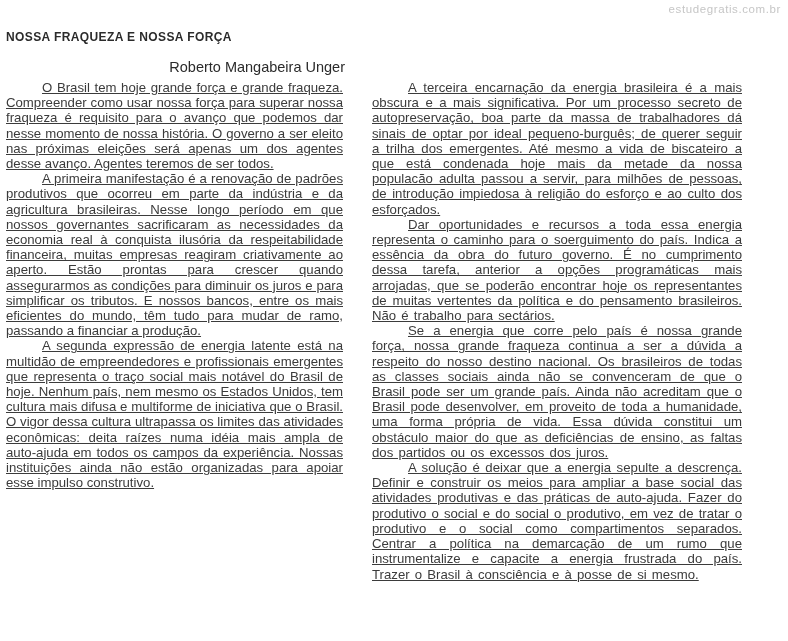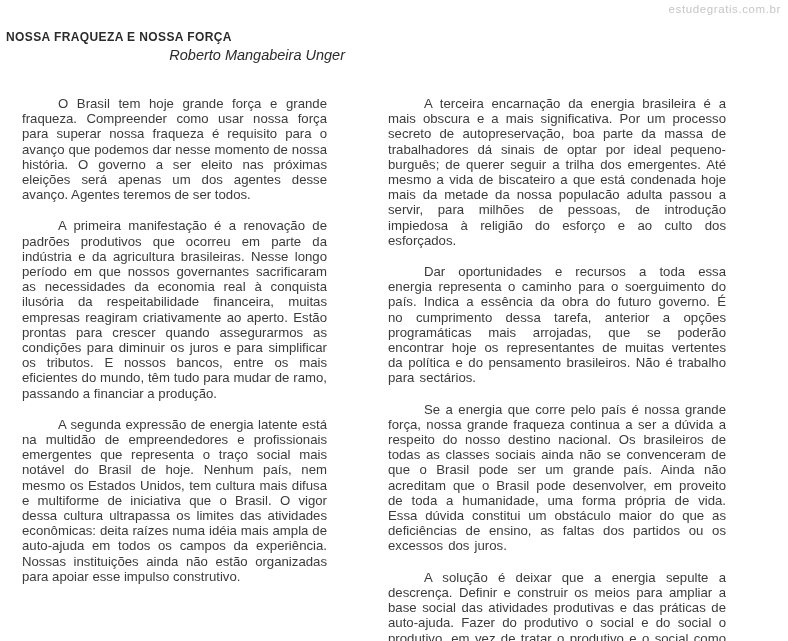--- a/index.html
+++ b/index.html
@@ -33,40 +33,40 @@
     left:6px;top:30px;
     margin:0;
     font-size:12px;
     font-weight:bold;
     letter-spacing:0.4px;
     color:var(--title,#2b2b2b);
     white-space:nowrap;
   }
   .byline{
     position:absolute;
-    left:6px;top:47px;
+    left:6px;top:59px;
     width:339px;
     text-align:right;
-    font-style:italic;
     font-size:14.5px;
     color:var(--title,#2b2b2b);
     white-space:nowrap;
   }
   .col{
     position:absolute;
     top:80px;
     text-align:justify;
     font-size:13.2px;
     line-height:15.2px;
     color:var(--text,#3b3b3b);
   }
   .col p{
-    margin:16px;
+    margin:0;
     padding:0;
     text-indent:36px;
+    text-decoration:underline;
   }
   .col-left{
     left:6px;
     width:337px;
   }
   .col-right{
     left:372px;
     width:370px;
     word-spacing:1.5px;
   }

